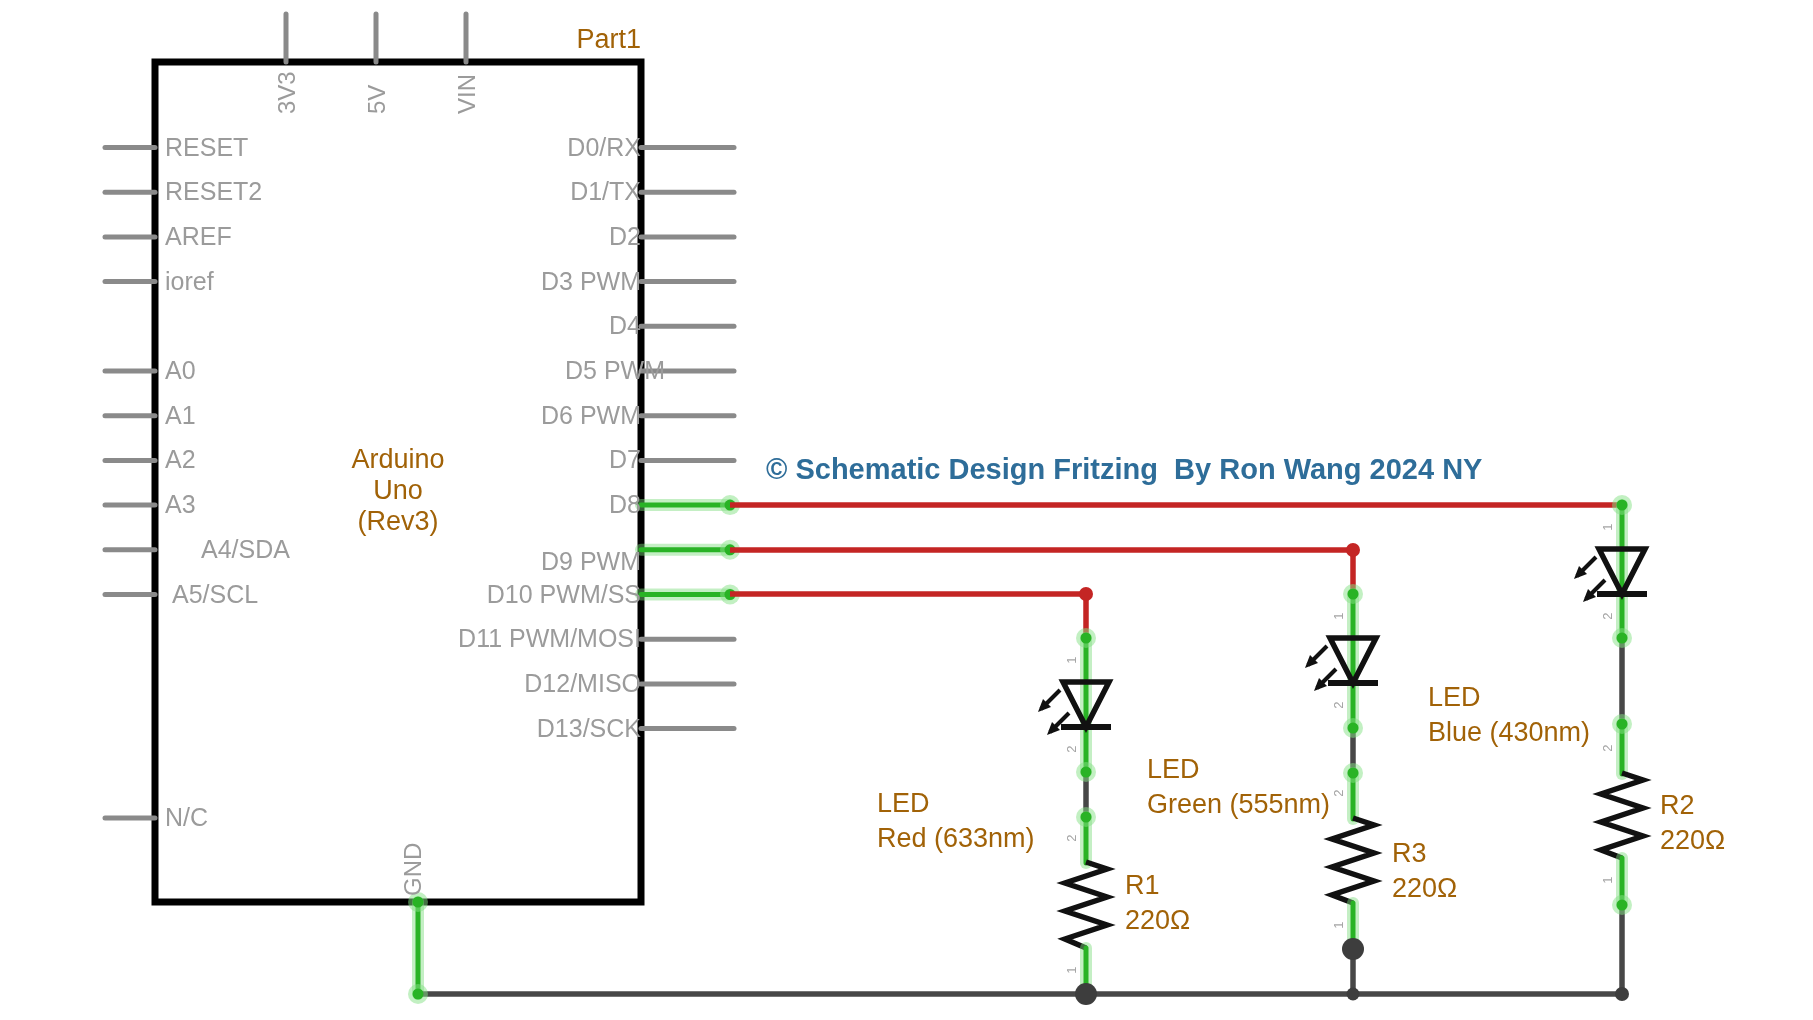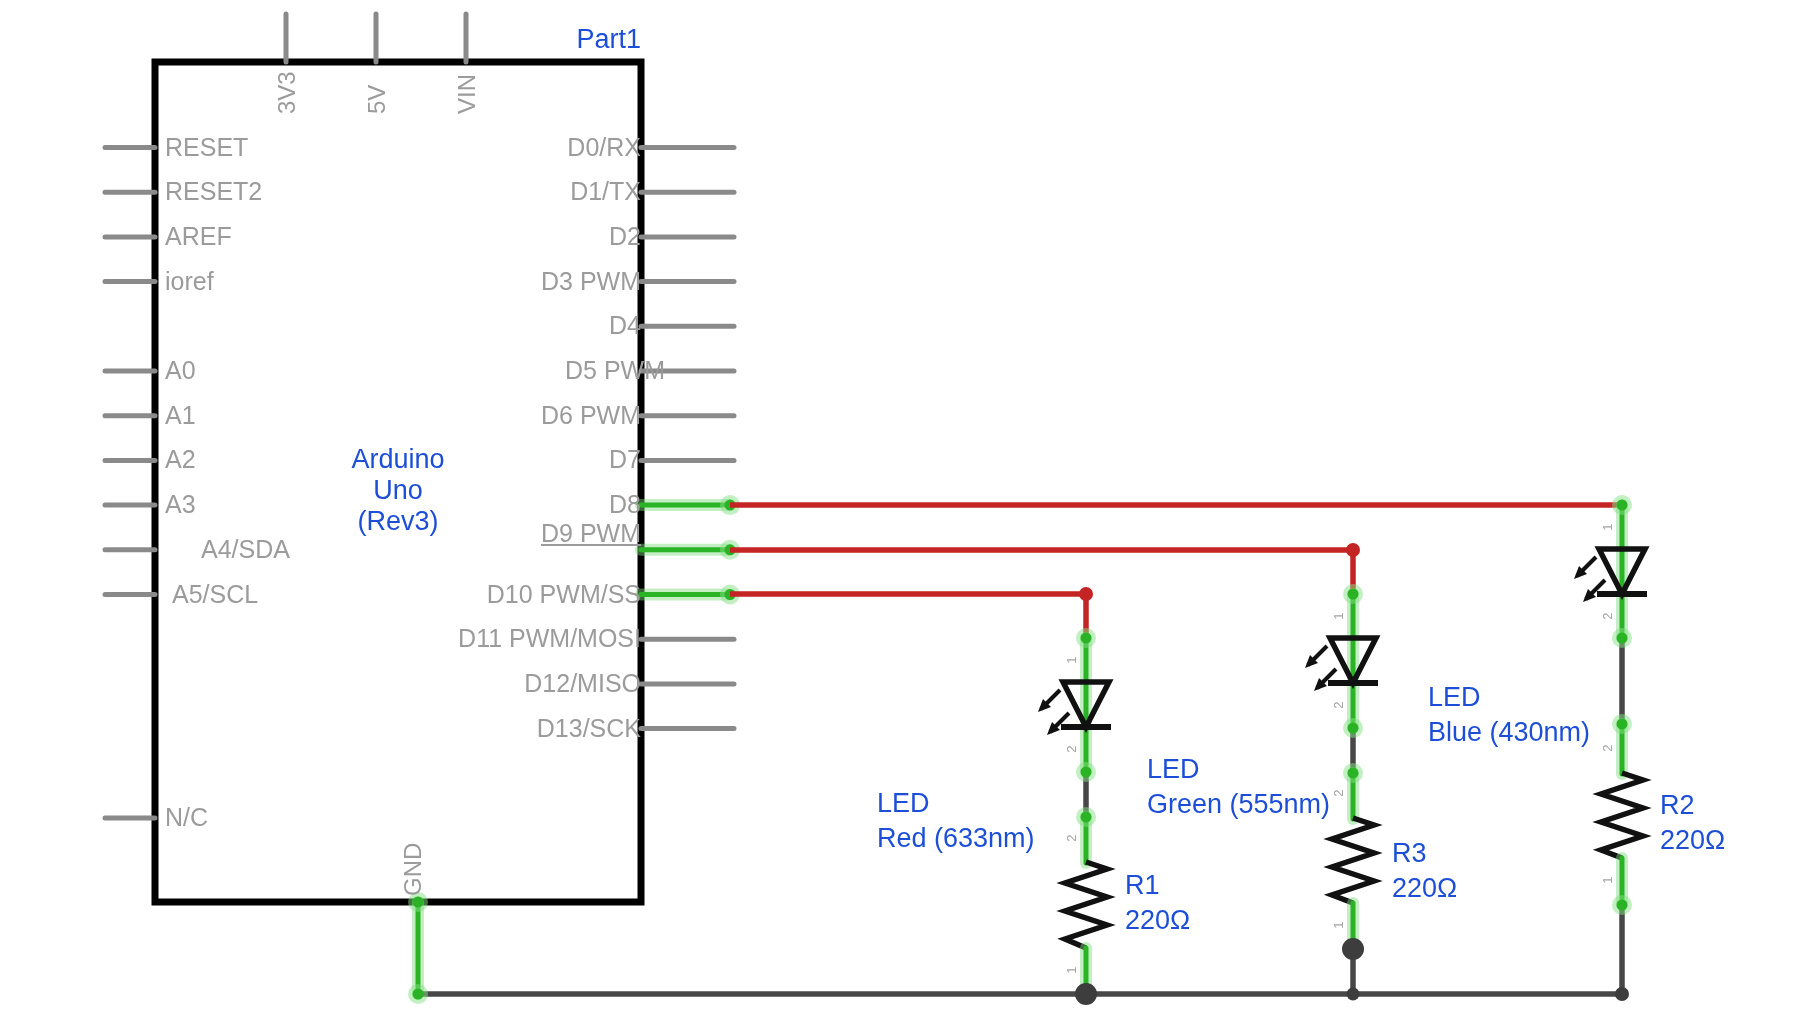--- a/index.html
+++ b/index.html
@@ -20,21 +20,21 @@
   .ahead{fill:var(--comp);stroke:none;}
   .ashaft{stroke:var(--comp);stroke-width:4;stroke-linecap:butt;}
   .dotg{fill:var(--green);}
   .dotglow{fill:rgba(134,226,134,.5);}
   .dotr{fill:var(--red);}
   .dotd{fill:#3d3d3d;}
   .vlab{fill:var(--pinlab);font-size:24px;font-family:"Liberation Sans","DejaVu Sans",sans-serif;}
   .pnum{fill:#a5a5a5;font-size:13px;font-family:"Liberation Sans","DejaVu Sans",sans-serif;}
   .pin-label{position:absolute;font-size:25px;color:var(--pinlab);line-height:30px;white-space:nowrap;}
   .pin-label.right{text-align:right;}
-  .txt{position:absolute;color:#1d4ed8;font-size:27px;line-height:35px;white-space:nowrap;}
+  .txt{position:absolute;color:#a16207;font-size:27px;line-height:35px;white-space:nowrap;}
   #part1{font-size:27px;}
   #board-name{text-align:center;line-height:31px;}
   #copyright{position:absolute;color:var(--blue);font-weight:bold;font-size:29px;white-space:pre;}
 </style>
 </head>
 <body>
 
 <div id="stage">
 
 <svg width="1813" height="1020" viewBox="0 0 1813 1020">
@@ -199,20 +199,21 @@
 </svg>
 
 <div id="part1" class="txt" style="right:1172px;top:22px;">Part1</div>
 
 <div id="board-name" class="txt" style="left:248px;top:444px;width:300px;">
   <span style="display:block">Arduino</span>
   <span style="display:block">Uno</span>
   <span style="display:block">(Rev3)</span>
 </div>
 
+<div id="copyright" style="left:766px;top:453px;">© Schematic Design Fritzing  By Ron Wang 2024 NY</div>
 
 <div class="txt" style="left:877px;top:786px;">
   <span style="display:block">LED</span>
   <span style="display:block">Red (633nm)</span>
 </div>
 <div class="txt" style="left:1147px;top:752px;">
   <span style="display:block">LED</span>
   <span style="display:block">Green (555nm)</span>
 </div>
 <div class="txt" style="left:1428px;top:680px;">
@@ -247,19 +248,19 @@
       <div class="pin-label " style="left: 165px; top: 802px;">N/C</div>
       <div class="pin-label right" style="right: 1172px; top: 131.5px;">D0/RX</div>
       <div class="pin-label right" style="right: 1172px; top: 176.2px;">D1/TX</div>
       <div class="pin-label right" style="right: 1172px; top: 220.9px;">D2</div>
       <div class="pin-label right" style="right: 1172px; top: 265.6px;">D3 PWM</div>
       <div class="pin-label right" style="right: 1172px; top: 310.3px;">D4</div>
       <div class="pin-label right" style="right: 1148px; top: 355px; margin-left: 15px;">D5 PWM</div>
       <div class="pin-label right" style="right: 1172px; top: 399.7px;">D6 PWM</div>
       <div class="pin-label right" style="right: 1172px; top: 444.4px;">D7</div>
       <div class="pin-label right" style="right: 1172px; top: 489.1px;">D8</div>
-      <div class="pin-label right" style="right: 1172px; top: 518px; text-decoration: underline;">D9 PWM</div>
+      <div class="pin-label right" style="right: 1172px; top: 546px;">D9 PWM</div>
       <div class="pin-label right" style="right: 1172px; top: 578.5px;">D10 PWM/SS</div>
       <div class="pin-label right" style="right: 1172px; top: 623.2px;">D11 PWM/MOSI</div>
       <div class="pin-label right" style="right: 1172px; top: 667.9px;">D12/MISO</div>
       <div class="pin-label right" style="right: 1172px; top: 712.6px;">D13/SCK</div>
     </div>
 </div>
 
 </body></html>

